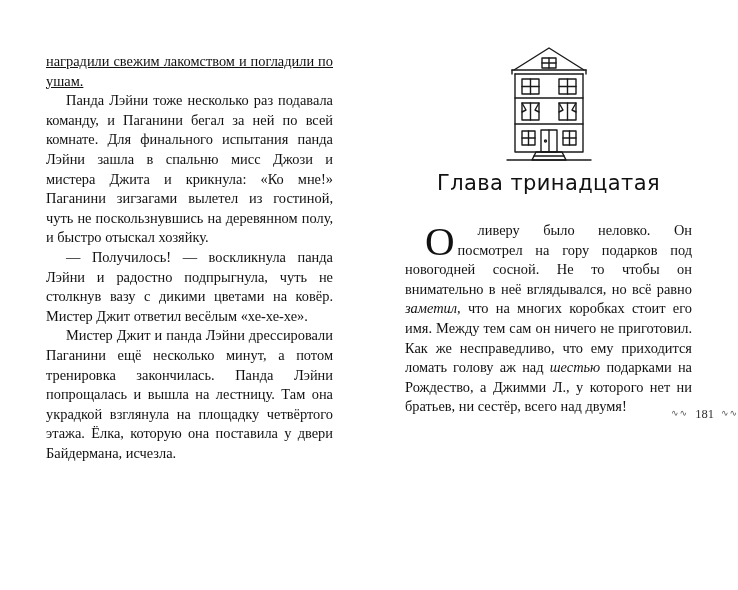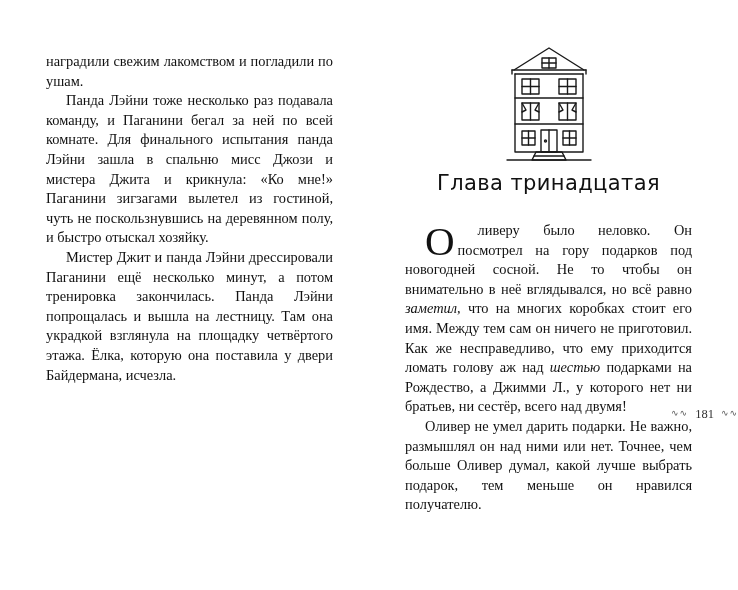--- a/index.html
+++ b/index.html
@@ -40,20 +40,21 @@
     text-align: justify;
     text-justify: inter-word;
     hyphens: manual;
   }
   .body-text p {
     margin: 0;
     text-indent: 20px;
   }
   .body-text p.noindent {
     text-indent: 0;
+    text-decoration: underline;
   }
   
   .illus-wrap {
     display: flex;
     justify-content: center;
     align-items: flex-end;
     height: 125px;
     margin: 0 0 6px 0;
   }
   .chapter-title {
@@ -104,20 +105,21 @@
 </style>
 </head>
 <body>
 
 <div class="spread">
 
   <div class="page page-left">
     <div class="body-text">
       <p class="noindent">наградили свежим лакомством и погладили по ушам.</p>
       <p>Панда Лэйни тоже несколько раз подавала команду, и Паганини бегал за ней по всей комнате. Для финального испытания панда Лэйни зашла в спальню мисс Джози и мистера Джита и крикнула: «Ко мне!» Паганини зигзагами вылетел из гостиной, чуть не поскользнувшись на деревянном полу, и быстро отыскал хозяйку.</p>
+      <p>— Получилось! — воскликнула панда Лэйни и радостно подпрыгнула, чуть не столкнув вазу с дикими цветами на ковёр. Мистер Джит ответил весёлым «хе-хе-хе».</p>
       <p>Мистер Джит и панда Лэйни дрессировали Паганини ещё несколько минут, а потом тренировка закончилась. Панда Лэйни попрощалась и вышла на лестницу. Там она украдкой взглянула на площадку четвёртого этажа. Ёлка, которую она поставила у двери Байдермана, исчезла.</p>
     </div>
   </div>
 
   <div class="page page-right">
 
     <div class="illus-wrap">
       <svg width="150" height="125" viewBox="0 0 150 125">
         <g fill="none" stroke="#1a1a1a" stroke-width="1.4" stroke-linecap="round" stroke-linejoin="round">
 
@@ -159,21 +161,20 @@
 
           <path d="M33 120 L117 120"></path>
         </g>
       </svg>
     </div>
 
     <div class="chapter-title">Глава тринадцатая</div>
 
     <div class="body-text">
       <p class="dropcap-par"><span class="dropcap">О</span><span>ливеру было неловко. Он посмотрел на гору подарков под новогодней сосной. Не то чтобы он внимательно в неё вглядывался, но всё равно </span><em class="ital">заметил</em><span>, что на многих коробках стоит его имя. Между тем сам он ничего не приготовил. Как же несправедливо, что ему приходится ломать голову аж над </span><em class="ital">шестью</em><span> подарками на Рождество, а Джимми Л., у которого нет ни братьев, ни сестёр, всего над двумя!</span></p>
-      <p>Оливер не умел дарить подарки. Не важно, размышлял он над ними или нет. Точнее, чем больше Оливер думал, какой лучше выбрать подарок, тем меньше он нравился получателю.</p>
     </div>
 
     <div class="folio">
       <span class="orn">∿∿</span><span class="num">181</span><span class="orn">∿∿</span>
     </div>
 
   </div>
 </div>
 
 </body></html>

